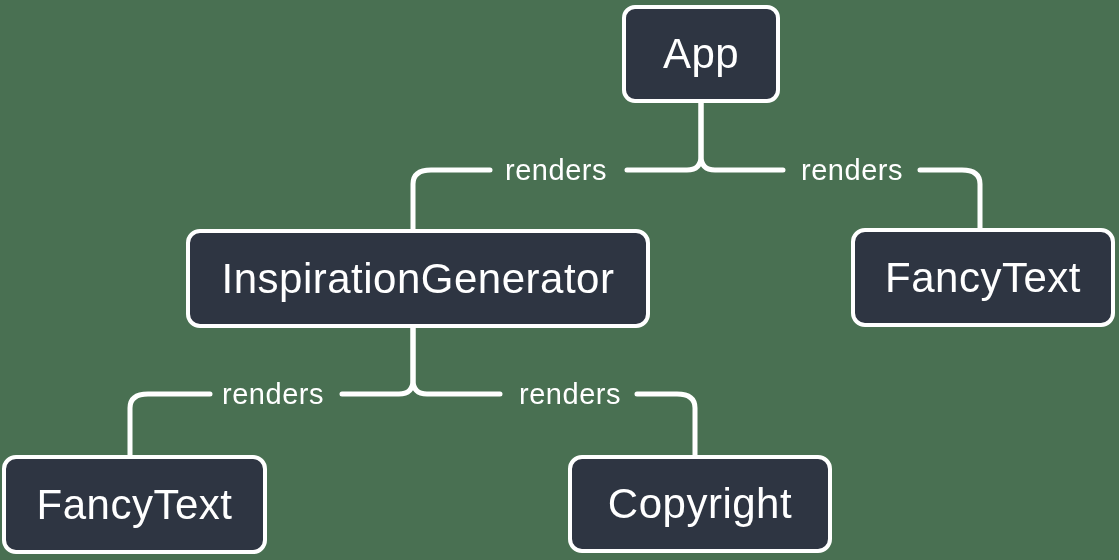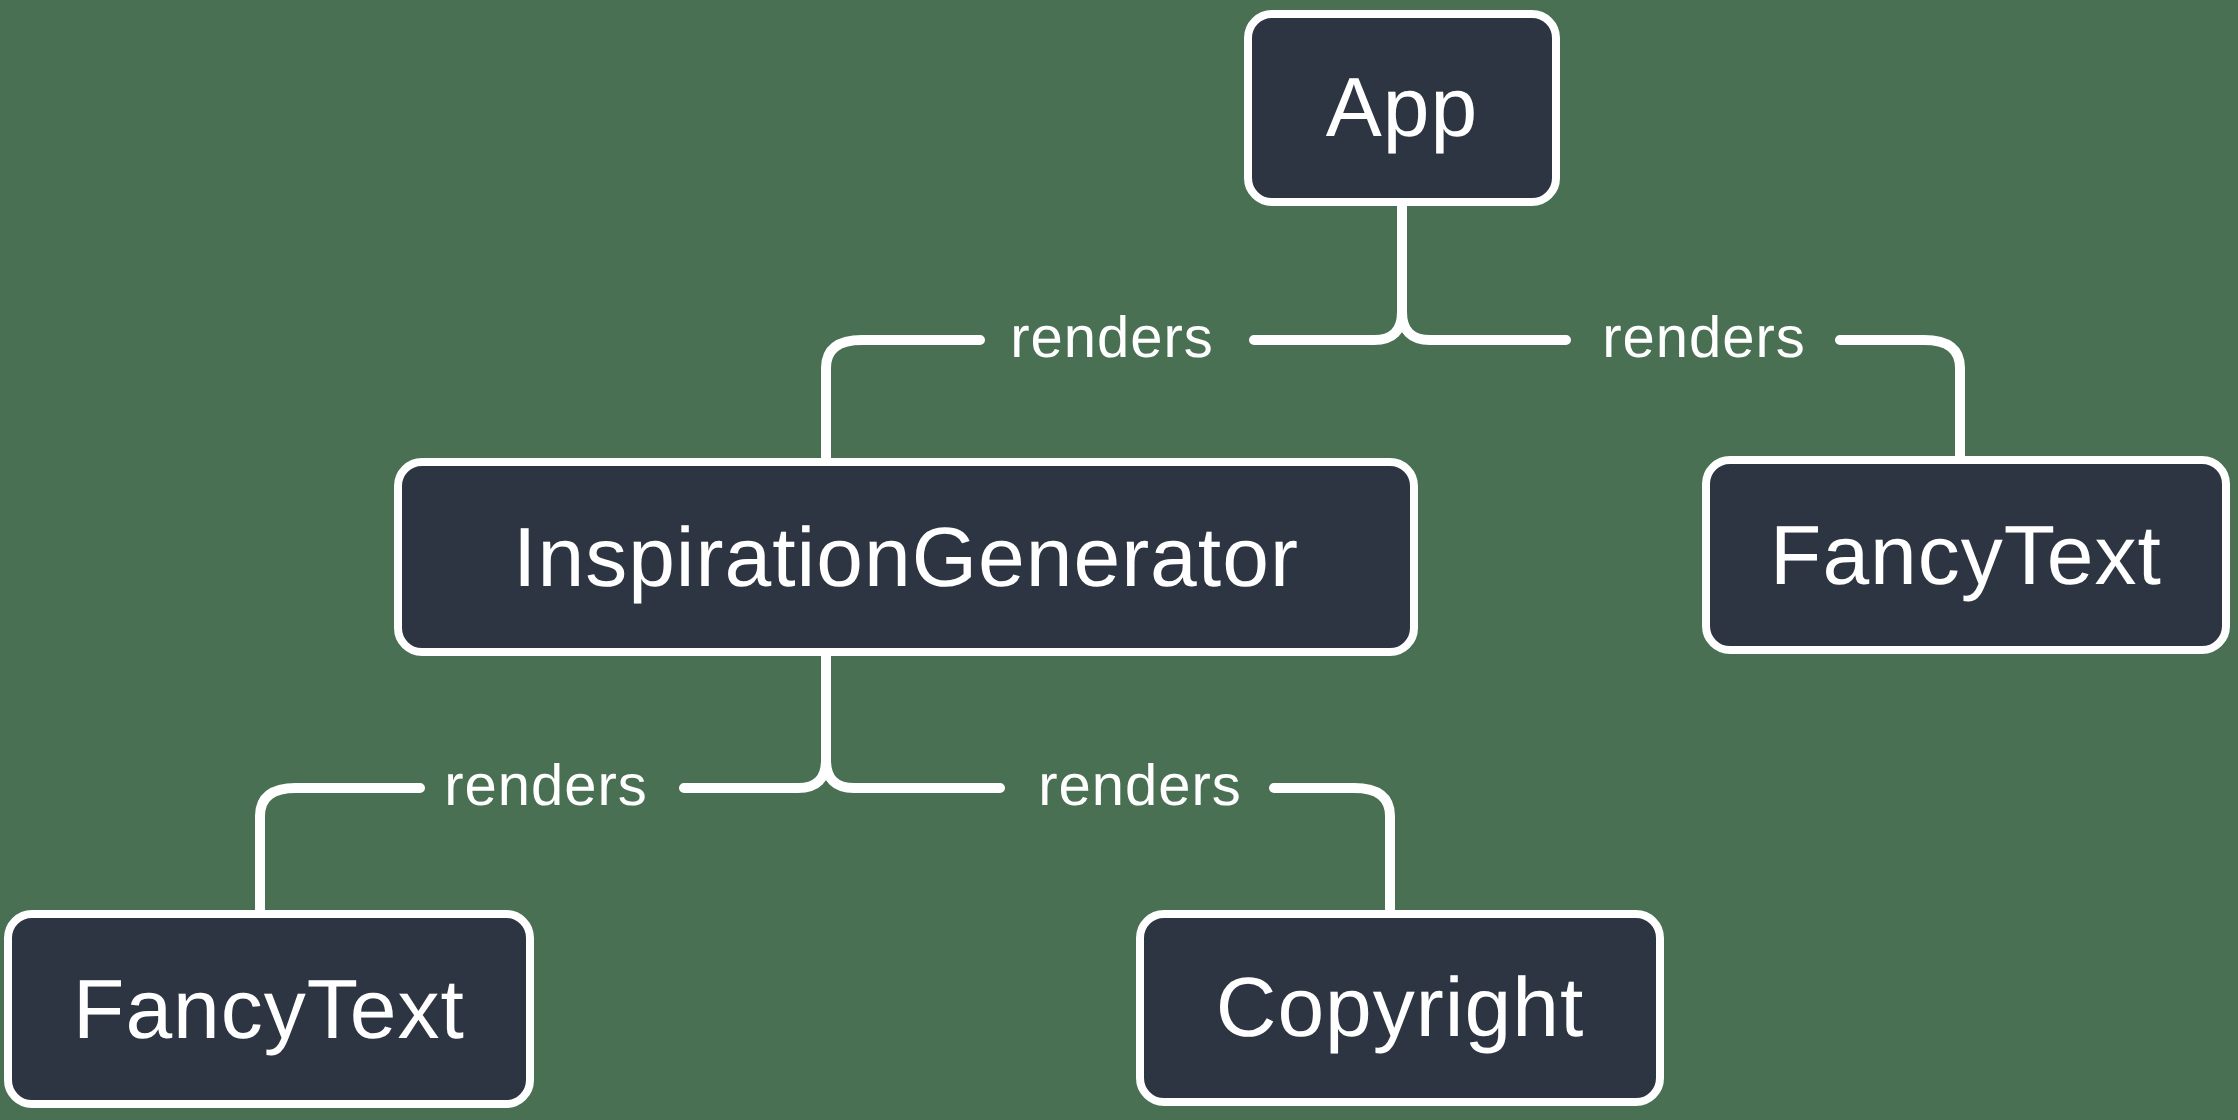--- a/index.html
+++ b/index.html
@@ -40,22 +40,22 @@
     color: var(--text);
     display: flex;
     align-items: center;
     justify-content: center;
     font-size: 42px;
     font-weight: 400;
     letter-spacing: 0.5px;
     white-space: nowrap;
   }
 
-  .node-app                   { left: 622px; top: 5px;   width: 158px; height: 98px; }
-  .node-inspiration-generator { left: 197px; top: 229px; width: 512px; height: 99px; }
+  .node-app                   { left: 622px; top: 5px;   width: 158px; height: 98px; border-radius: 13px; }
+  .node-inspiration-generator { left: 186px; top: 229px; width: 464px; height: 99px; }
   .node-fancy-text-top        { left: 851px; top: 228px; width: 264px; height: 99px; }
   .node-fancy-text-bottom     { left: 2px;   top: 455px; width: 265px; height: 99px; }
   .node-copyright             { left: 568px; top: 455px; width: 264px; height: 98px; }
 
   .edge-label {
     position: absolute;
     transform: translate(-50%, -50%);
     color: var(--text);
     font-size: 29px;
     font-weight: 400;

